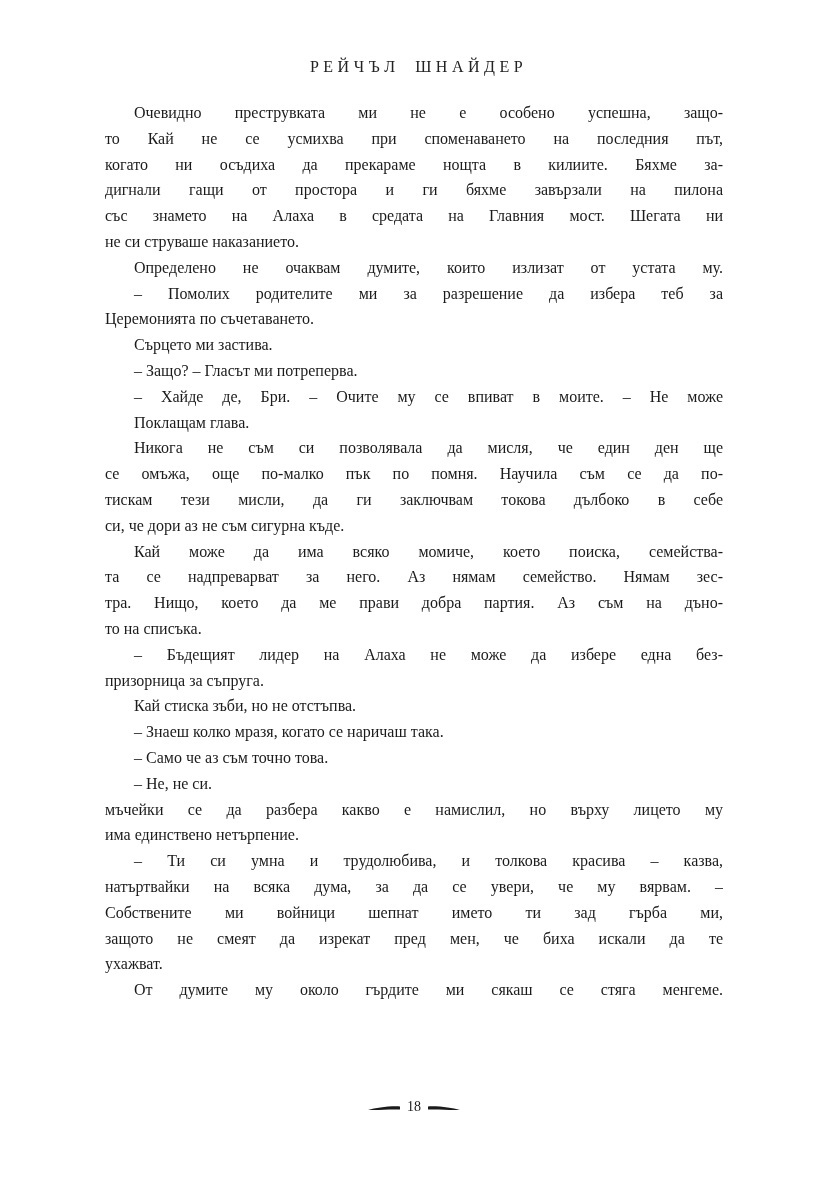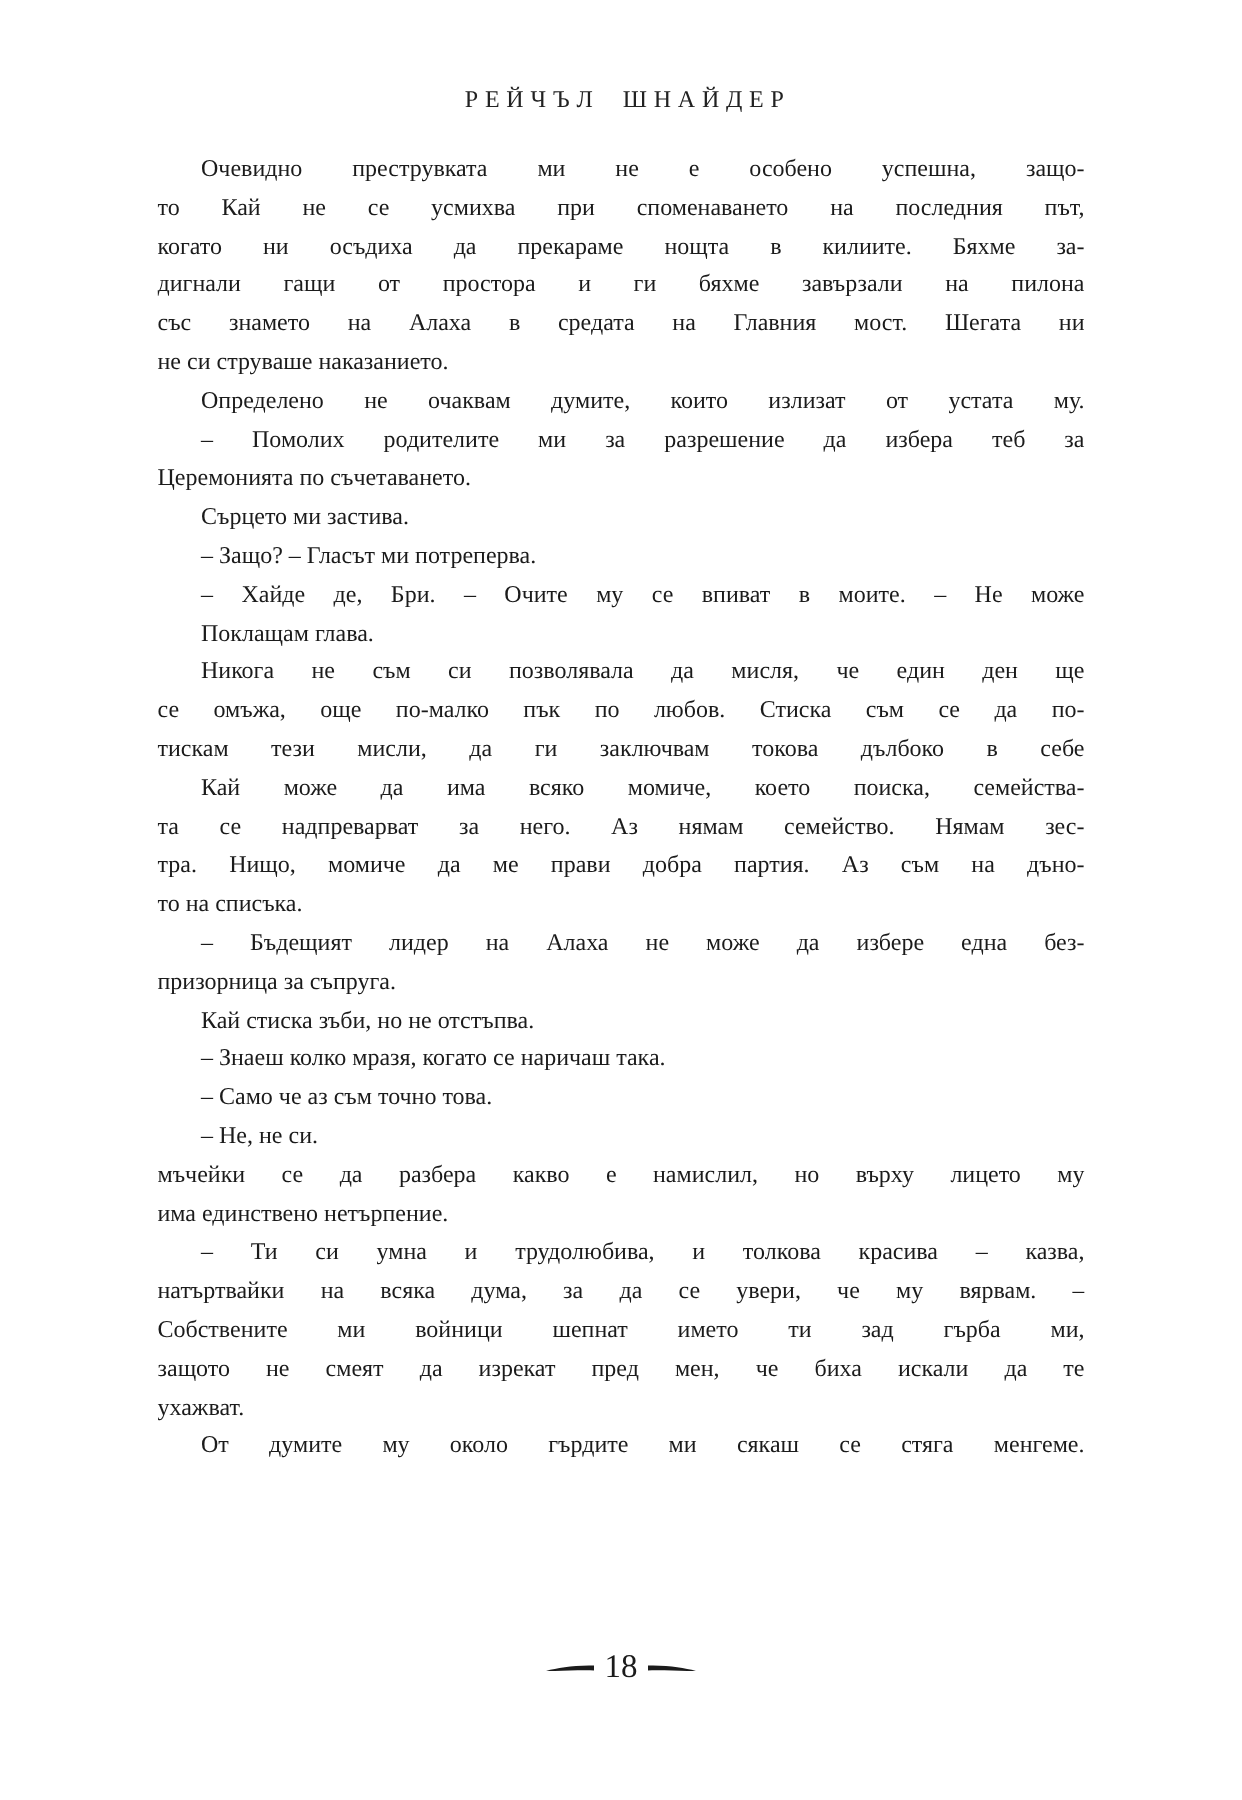--- a/index.html
+++ b/index.html
@@ -58,21 +58,21 @@
     position: absolute;
     top: 1100px;
     left: 0;
     width: 828px;
     display: flex;
     align-items: center;
     justify-content: center;
     gap: 7px;
   }
   .page-number {
-    font-size: 22px;
+    font-size: 14px;
     color: #1b1b1b;
     line-height: 1;
     padding-bottom: 2px;
   }
   .ornament {
     display: block;
     width: 32px;
     height: 10px;
   }
   .ornament path {
@@ -107,27 +107,28 @@
       <div class="line indent endline">– Защо? – Гласът ми потреперва.</div>
     </div>
     <div class="paragraph">
       <div class="line indent">– Хайде де, Бри. – Очите му се впиват в моите. – Не може</div>
     </div>
     <div class="paragraph">
       <div class="line indent endline">Поклащам глава.</div>
     </div>
     <div class="paragraph">
       <div class="line indent">Никога не съм си позволявала да мисля, че един ден ще</div>
-      <div class="line">се омъжа, още по-малко пък по любов. Стиска съм се да по-</div>
+      <div class="line">се омъжа, още по-малко пък по помня. Научила съм се да по-</div>
       <div class="line">тискам тези мисли, да ги заключвам токова дълбоко в себе</div>
+      <div class="line endline">си, че дори аз не съм сигурна къде.</div>
     </div>
     <div class="paragraph">
       <div class="line indent">Кай може да има всяко момиче, което поиска, семейства-</div>
       <div class="line">та се надпреварват за него. Аз нямам семейство. Нямам зес-</div>
-      <div class="line">тра. Нищо, момиче да ме прави добра партия. Аз съм на дъно-</div>
+      <div class="line">тра. Нищо, което да ме прави добра партия. Аз съм на дъно-</div>
       <div class="line endline">то на списъка.</div>
     </div>
     <div class="paragraph">
       <div class="line indent">– Бъдещият лидер на Алаха не може да избере една без-</div>
       <div class="line endline">призорница за съпруга.</div>
     </div>
     <div class="paragraph">
       <div class="line indent endline">Кай стиска зъби, но не отстъпва.</div>
     </div>
     <div class="paragraph">

